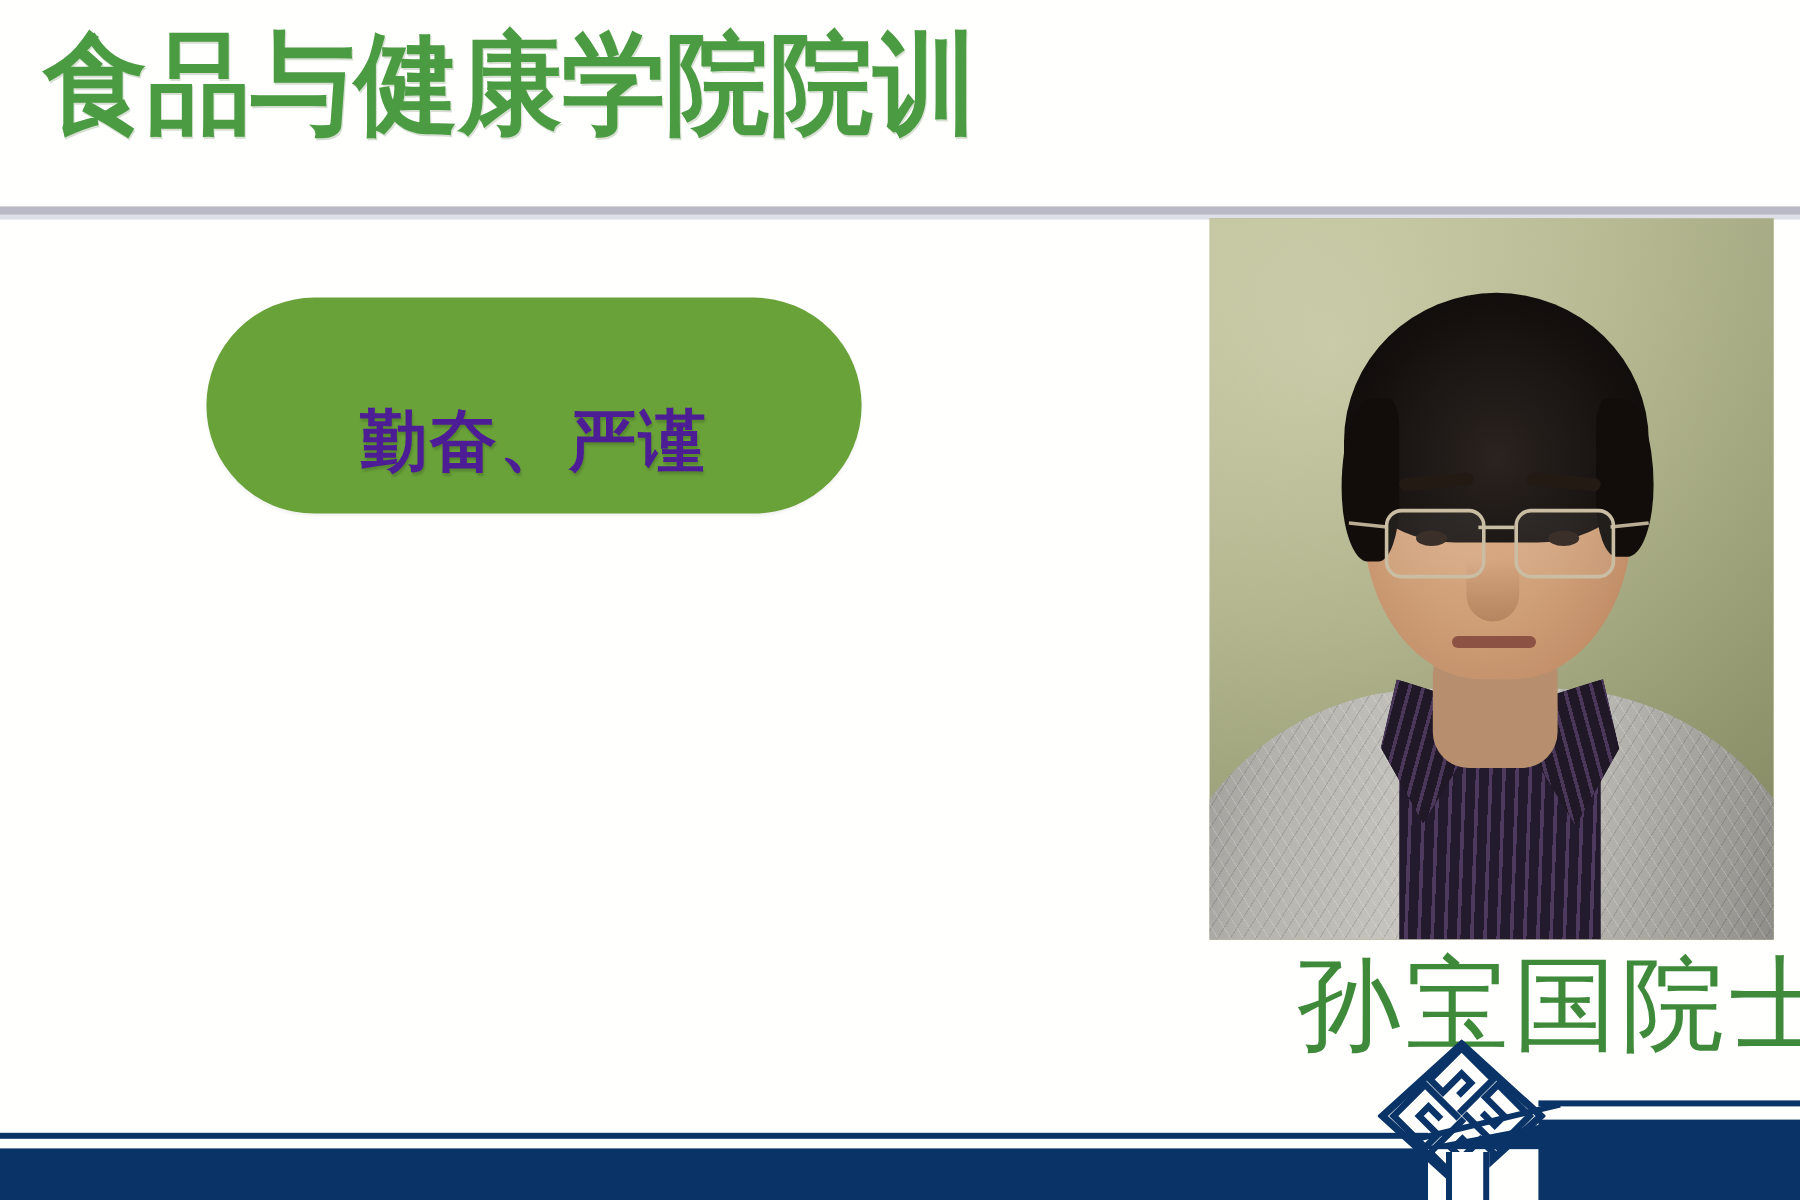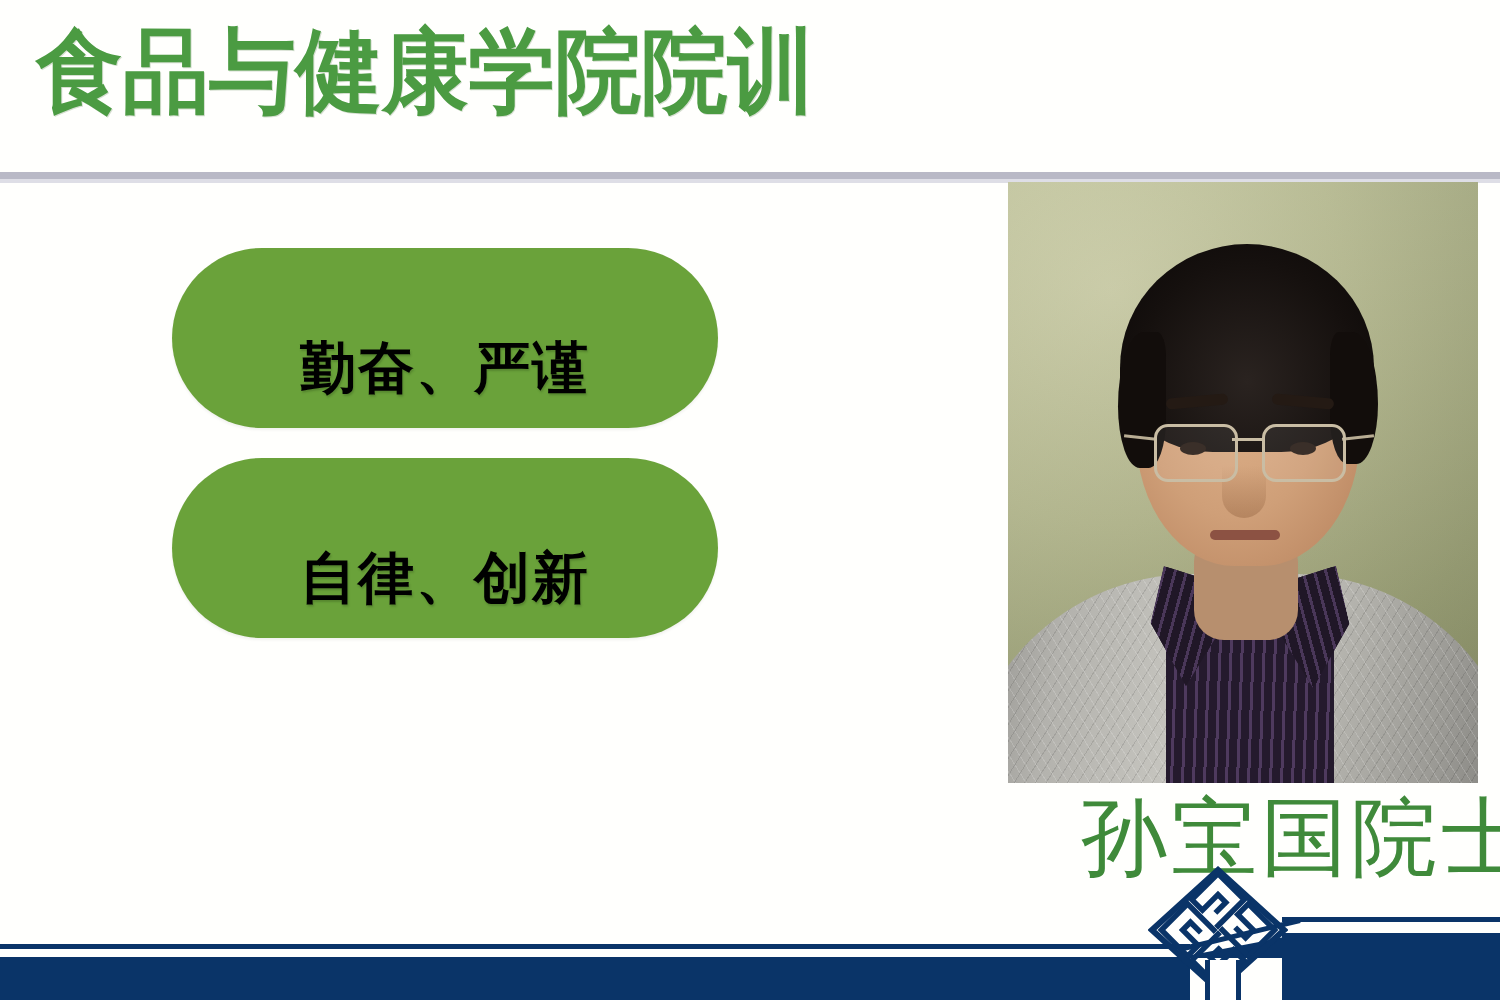--- a/index.html
+++ b/index.html
@@ -69,21 +69,21 @@
     border-radius: 92px;
     margin-bottom: 30px;
     box-shadow: 0 2px 3px rgba(0,0,0,0.06);
   }
   .motto-label {
     position: absolute;
     left: 0;
     right: 0;
     top: 92px;
     text-align: center;
-    color: #000000;
+    color: #4c1d95;
     font-size: 56px;
     line-height: 56px;
     font-weight: 700;
     letter-spacing: 2px;
     text-shadow: 1px 2px 2px rgba(40,70,20,0.28);
   }
 
   
   #portrait-frame {
     position: absolute;
@@ -346,23 +346,20 @@
   </div>
   <div id="header-rule"></div>
   <div id="header-rule-soft"></div>
 
   <div id="motto-list">
 
     <div class="motto-pill">
       <div class="motto-label">勤奋、严谨</div>
     </div>
 
-    <div class="motto-pill">
-      <div class="motto-label">自律、创新</div>
-    </div>
 
 
   </div>
 
   <div id="portrait-frame">
     <div class="ph-bg"></div>
     <div class="ph-suit">
       <div class="ph-suit-tex"></div>
     </div>
     <div class="ph-shirt"></div>

